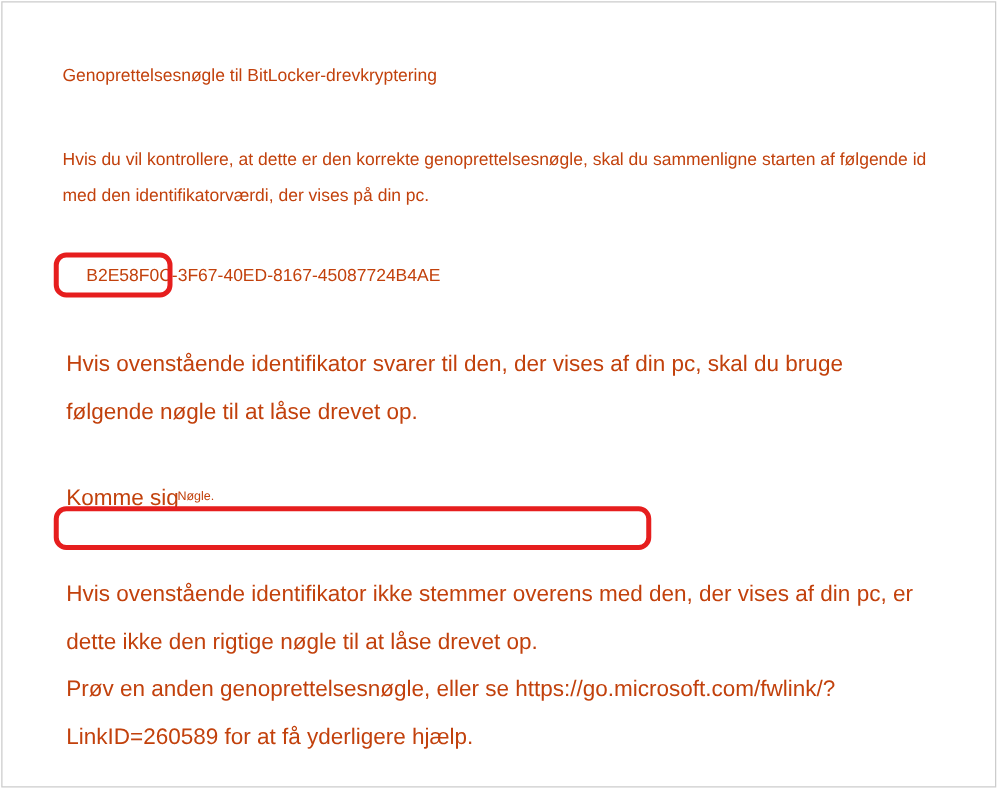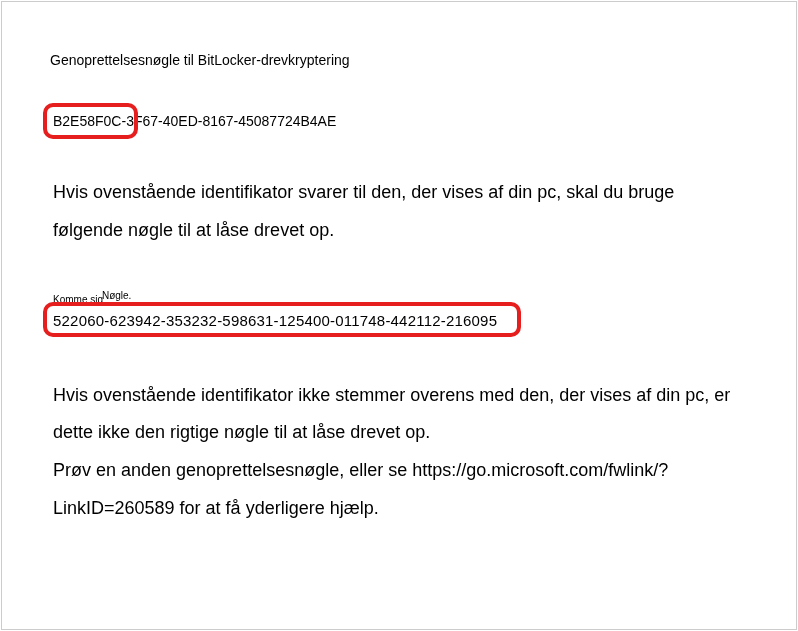--- a/index.html
+++ b/index.html
@@ -15,21 +15,21 @@
       position: relative;
     }
     .document {
       border: 1px solid #ccc;
       width: 796px;
       height: 629px;
       margin: 1px;
       padding: 50px 50px 40px 48px;
       position: relative;
       font-size: 14px;
-      color: #000000;
+      color: #c2410c;
     }
     .title {
       font-size: 14px;
       margin-bottom: 45px;
     }
     .instruction {
       font-size: 14px;
       line-height: 2.1;
       margin-bottom: 40px;
     }
@@ -41,21 +41,21 @@
     .id-line {
       position: relative;
       margin-bottom: 45px;
       margin-left: -3px;
     }
     .id-value {
       font-size: 14px;
       display: inline-block;
       position: relative;
       z-index: 1;
-      padding-left: 6px;
+      padding-left: 22px;
     }
     .id-highlight-box {
       position: absolute;
       left: -4px;
       top: -10px;
       width: 95px;
       height: 36px;
       border: 4px solid #e61e1e;
       border-radius: 10px;
       z-index: 2;
@@ -66,21 +66,21 @@
       line-height: 2.1;
       margin-bottom: 40px;
       margin-left: 3px;
     }
     .key-label-line {
       position: relative;
       margin-left: 3px;
       margin-bottom: 6px;
     }
     .key-label-1 {
-      font-size: 10px;
+      font-size: 18px;
       display: inline;
     }
     .key-label-2 {
       font-size: 10px;
       display: inline;
       position: relative;
       top: -4px;
       margin-left: -5px;
     }
     .key-line {
@@ -113,36 +113,36 @@
       margin-left: 3px;
     }
   </style>
 </head>
 <body>
 
 <div class="document">
 
   <div class="title">Genoprettelsesnøgle til BitLocker-drevkryptering</div>
 
+  <div class="instruction">Hvis du vil kontrollere, at dette er den korrekte genoprettelsesnøgle, skal du sammenligne starten af følgende id med den identifikatorværdi, der vises på din pc.</div>
 
 
   <div class="id-line">
     <span class="id-value">B2E58F0C-3F67-40ED-8167-45087724B4AE</span>
     <div class="id-highlight-box"></div>
   </div>
 
   <div class="verify-instruction">Hvis ovenstående identifikator svarer til den, der vises af din pc, skal du bruge følgende nøgle til at låse drevet op.</div>
 
   <div class="key-label-line">
     <span class="key-label-1">Komme sig</span>
     <span class="key-label-2">Nøgle.</span>
   </div>
 
   <div class="key-line">
-    <span class="key-value">522060-623942-353232-598631-125400-011748-442112-216095</span>
     <div class="key-highlight-box"></div>
   </div>
 
   <div class="footer-instruction">
     <span>Hvis ovenstående identifikator ikke stemmer overens med den, der vises af din pc, er dette ikke den rigtige nøgle til at låse drevet op.</span><br>
     <span>Prøv en anden genoprettelsesnøgle, eller se https://go.microsoft.com/fwlink/?LinkID=260589 for at få yderligere hjælp.</span>
   </div>
 
 </div>
 

